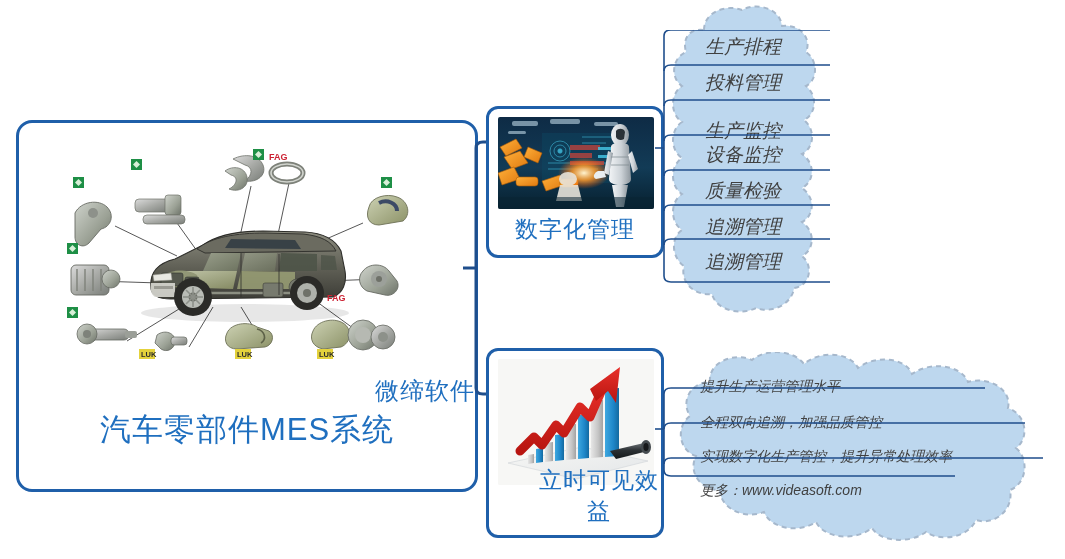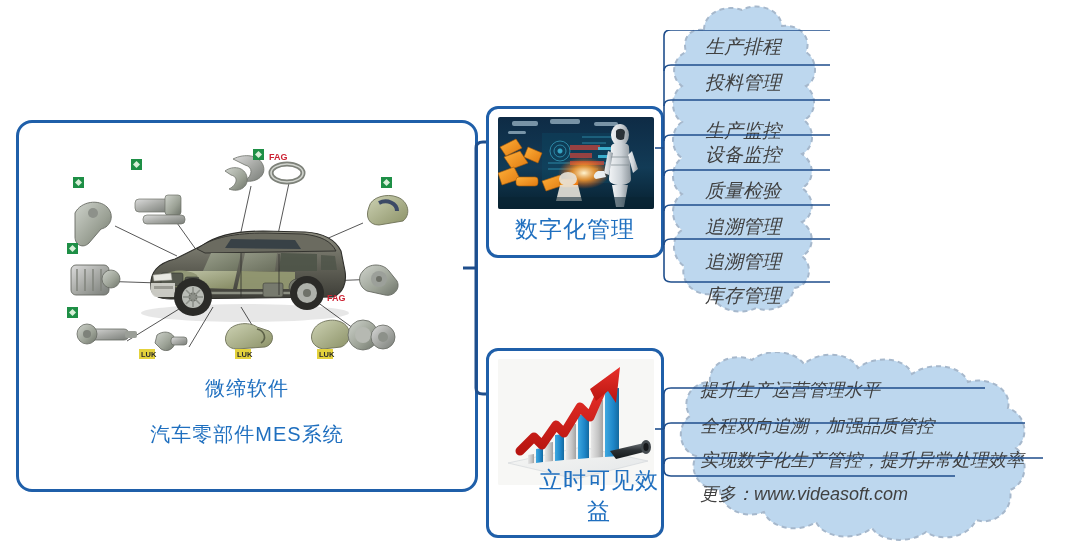--- a/index.html
+++ b/index.html
@@ -34,28 +34,29 @@
 
   #panel-title {
     position: absolute;
     left: 0; right: 0; top: 252px;
     text-align: center;
     color: #1F6FBF;
     line-height: 1.30;
   }
   #panel-title .t1 {
     display: block;
-    font-size: 20px;
+    font-size: 24px;
     letter-spacing: 1px;
+    text-align: right;
   }
   #panel-title .t2 {
     display: block;
-    font-size: 20px;
+    font-size: 31px;
     letter-spacing: 1px;
-    margin-top: 20px;
+    margin-top: 4px;
   }
 
   
   #panel-bracket {
     position: absolute;
     left: 462px; top: 120px;
     width: 40px; height: 300px;
     pointer-events: none;
   }
   #panel-bracket svg { display:block; }
@@ -116,21 +117,21 @@
     white-space: nowrap;
     font-style: italic;
   }
   #cloud-top .cloud-item {
     left: 0; right: 0;
     text-align: center;
     font-size: 19px;
   }
   #cloud-bot .cloud-item {
     left: 36px;
-    font-size: 18px;
+    font-size: 14px;
   }
 
   
   .list-bracket {
     position: absolute;
     pointer-events: none;
   }
   #bracket-top { left: 655px; top: 30px;  width: 175px; height: 268px; }
   #bracket-bot { left: 655px; top: 372px; width: 388px; height: 132px; }
   .list-bracket svg { display:block; }
@@ -561,21 +562,20 @@
     </svg>
   </div>
   <div class="cloud-items">
     <div class="cloud-item" style="top:30px">生产排程</div>
     <div class="cloud-item" style="top:66px">投料管理</div>
     <div class="cloud-item" style="top:114px">生产监控</div>
     <div class="cloud-item" style="top:138px">设备监控</div>
     <div class="cloud-item" style="top:174px">质量检验</div>
     <div class="cloud-item" style="top:210px">追溯管理</div>
     <div class="cloud-item" style="top:245px">追溯管理</div>
-    <div class="cloud-item" style="top:279px">库存管理</div>
   </div>
 </div>
 
 <div id="bracket-top" class="list-bracket">
   <svg viewBox="0 0 175 268" width="175" height="268" xmlns="http://www.w3.org/2000/svg">
     <g fill="none" stroke="#1F4E8C" stroke-width="1.6">
       <path d="M0 118 L9 118"></path>
       <path d="M9 6 L9 246"></path>
       <path d="M9 6 Q9 0 16 0 L175 0"></path>
       <path d="M9 41 Q9 35 16 35 L175 35"></path>

